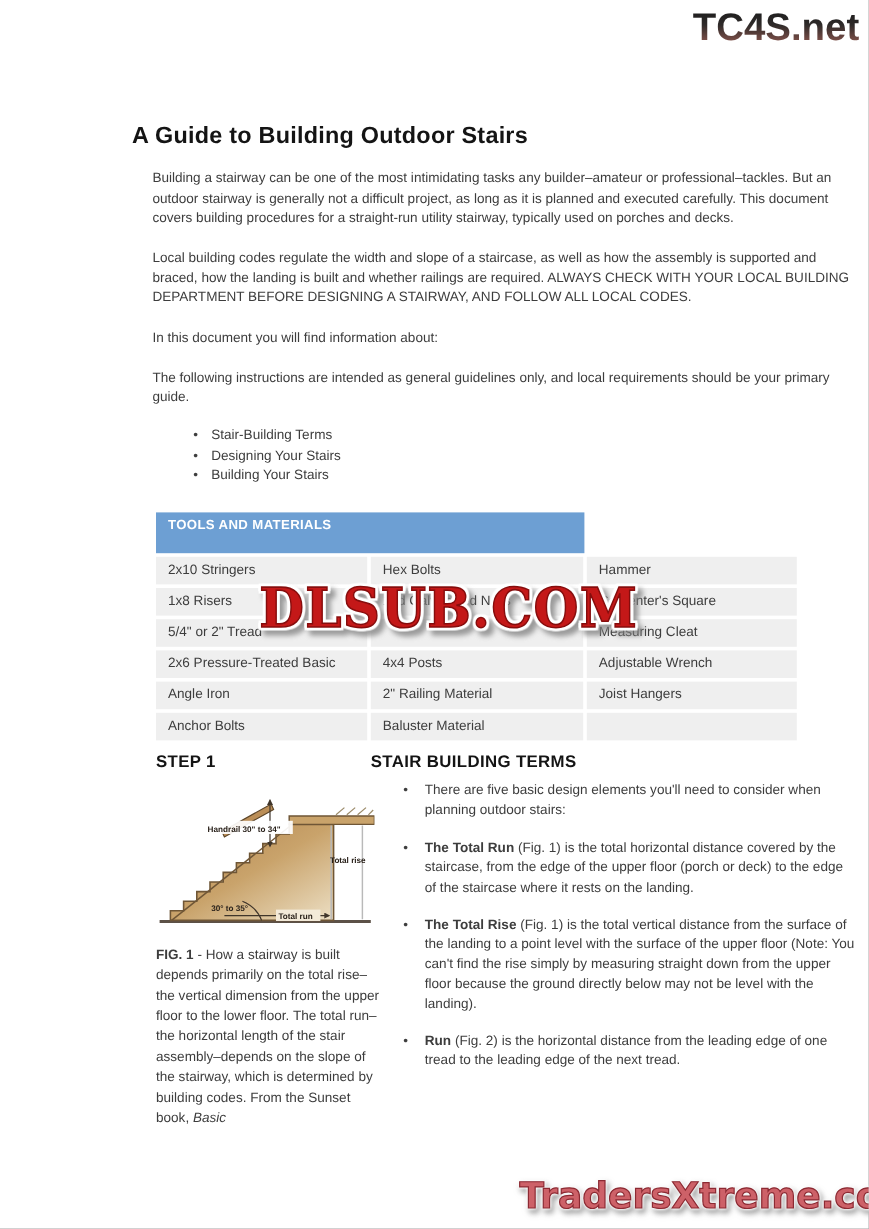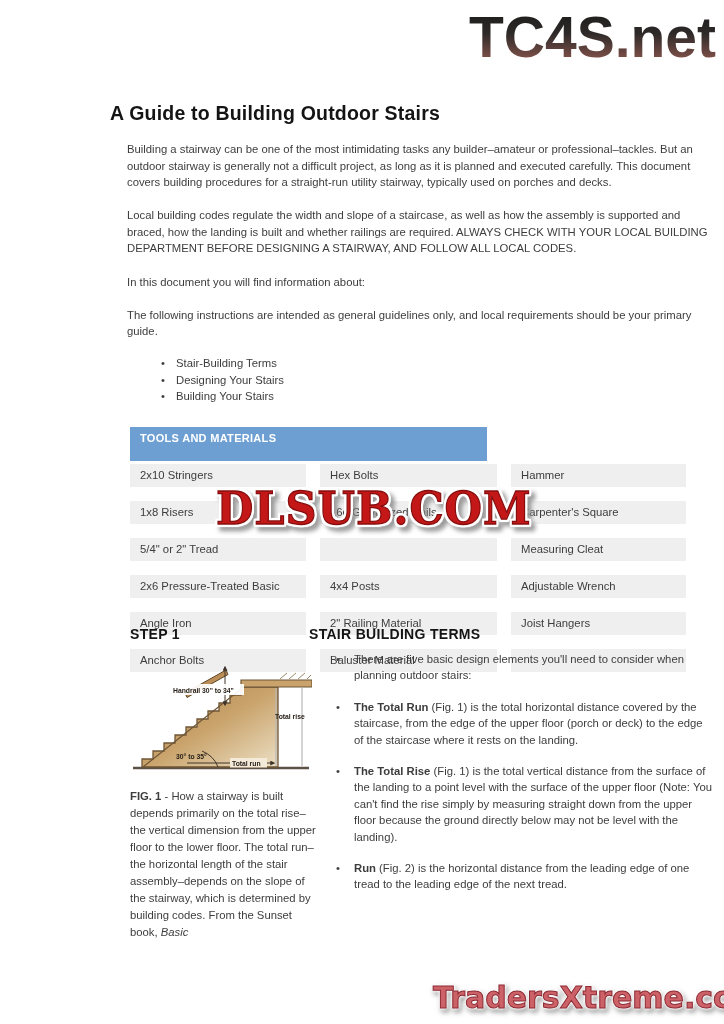--- a/index.html
+++ b/index.html
@@ -5,21 +5,21 @@
   * { box-sizing: border-box; margin: 0; padding: 0; }
   html,body { background:#888; }
   #page {
     position: relative; width: 724px; height: 1024px; background: #ffffff;
     margin: 0 auto; overflow: hidden;
     font-family: "Liberation Sans", sans-serif; color: #3d3d3d;
   }
   
   #logo {
     position: absolute; top: 4px; right: 8px;
-    font-size: 57px; font-weight: bold; letter-spacing: 0px;
+    font-size: 32px; font-weight: bold; letter-spacing: 0px;
     background: linear-gradient(180deg,#1d1d1d 12%, #2e2a29 45%, #7c4f48 82%, #8d5c54 100%);
     -webkit-background-clip: text; background-clip: text; color: transparent;
     filter: blur(.2px);
   }
   .title {
     position: absolute; left: 110px; top: 102px;
     font-size: 19.5px; font-weight: bold; color: #141414; letter-spacing: .2px;
   }
   .body-block {
     position: absolute; left: 127px; top: 141px; width: 584px;
@@ -31,21 +31,21 @@
   .toc li::before { content: "•"; position: absolute; left: 34px; }
   
   .tools { position: absolute; left: 130px; top: 427px; width: 531px; }
   .tm-head {
     width: 357px; height: 34px; background: #6d9fd3; color: #fff;
     font-weight: bold; font-size: 11px; line-height: 22px; padding-left: 10px;
     margin-bottom: 3px; letter-spacing: .3px;
   }
   .tm-grid {
     display: grid; grid-template-columns: 176px 177px 175px;
-    grid-auto-rows: 23px; gap: 14px; background: #fff;
+    grid-auto-rows: 23px; gap: 3px; background: #fff;
   }
   .tm-grid .cell {
     background: #efefef; font-size: 11.3px; line-height: 23px;
     padding-left: 10px; white-space: nowrap; color: #3d3d3d;
   }
   
   .step-col { position: absolute; left: 130px; top: 626px; width: 192px; }
   .sec-h { font-size: 14px; font-weight: bold; color: #141414; letter-spacing: .3px; }
   .fig { display: block; width: 182px; height: 124px; margin: 13px 0 9px; }
   .fig text { font: bold 6.8px "Liberation Sans", sans-serif; fill: #29211a; }

